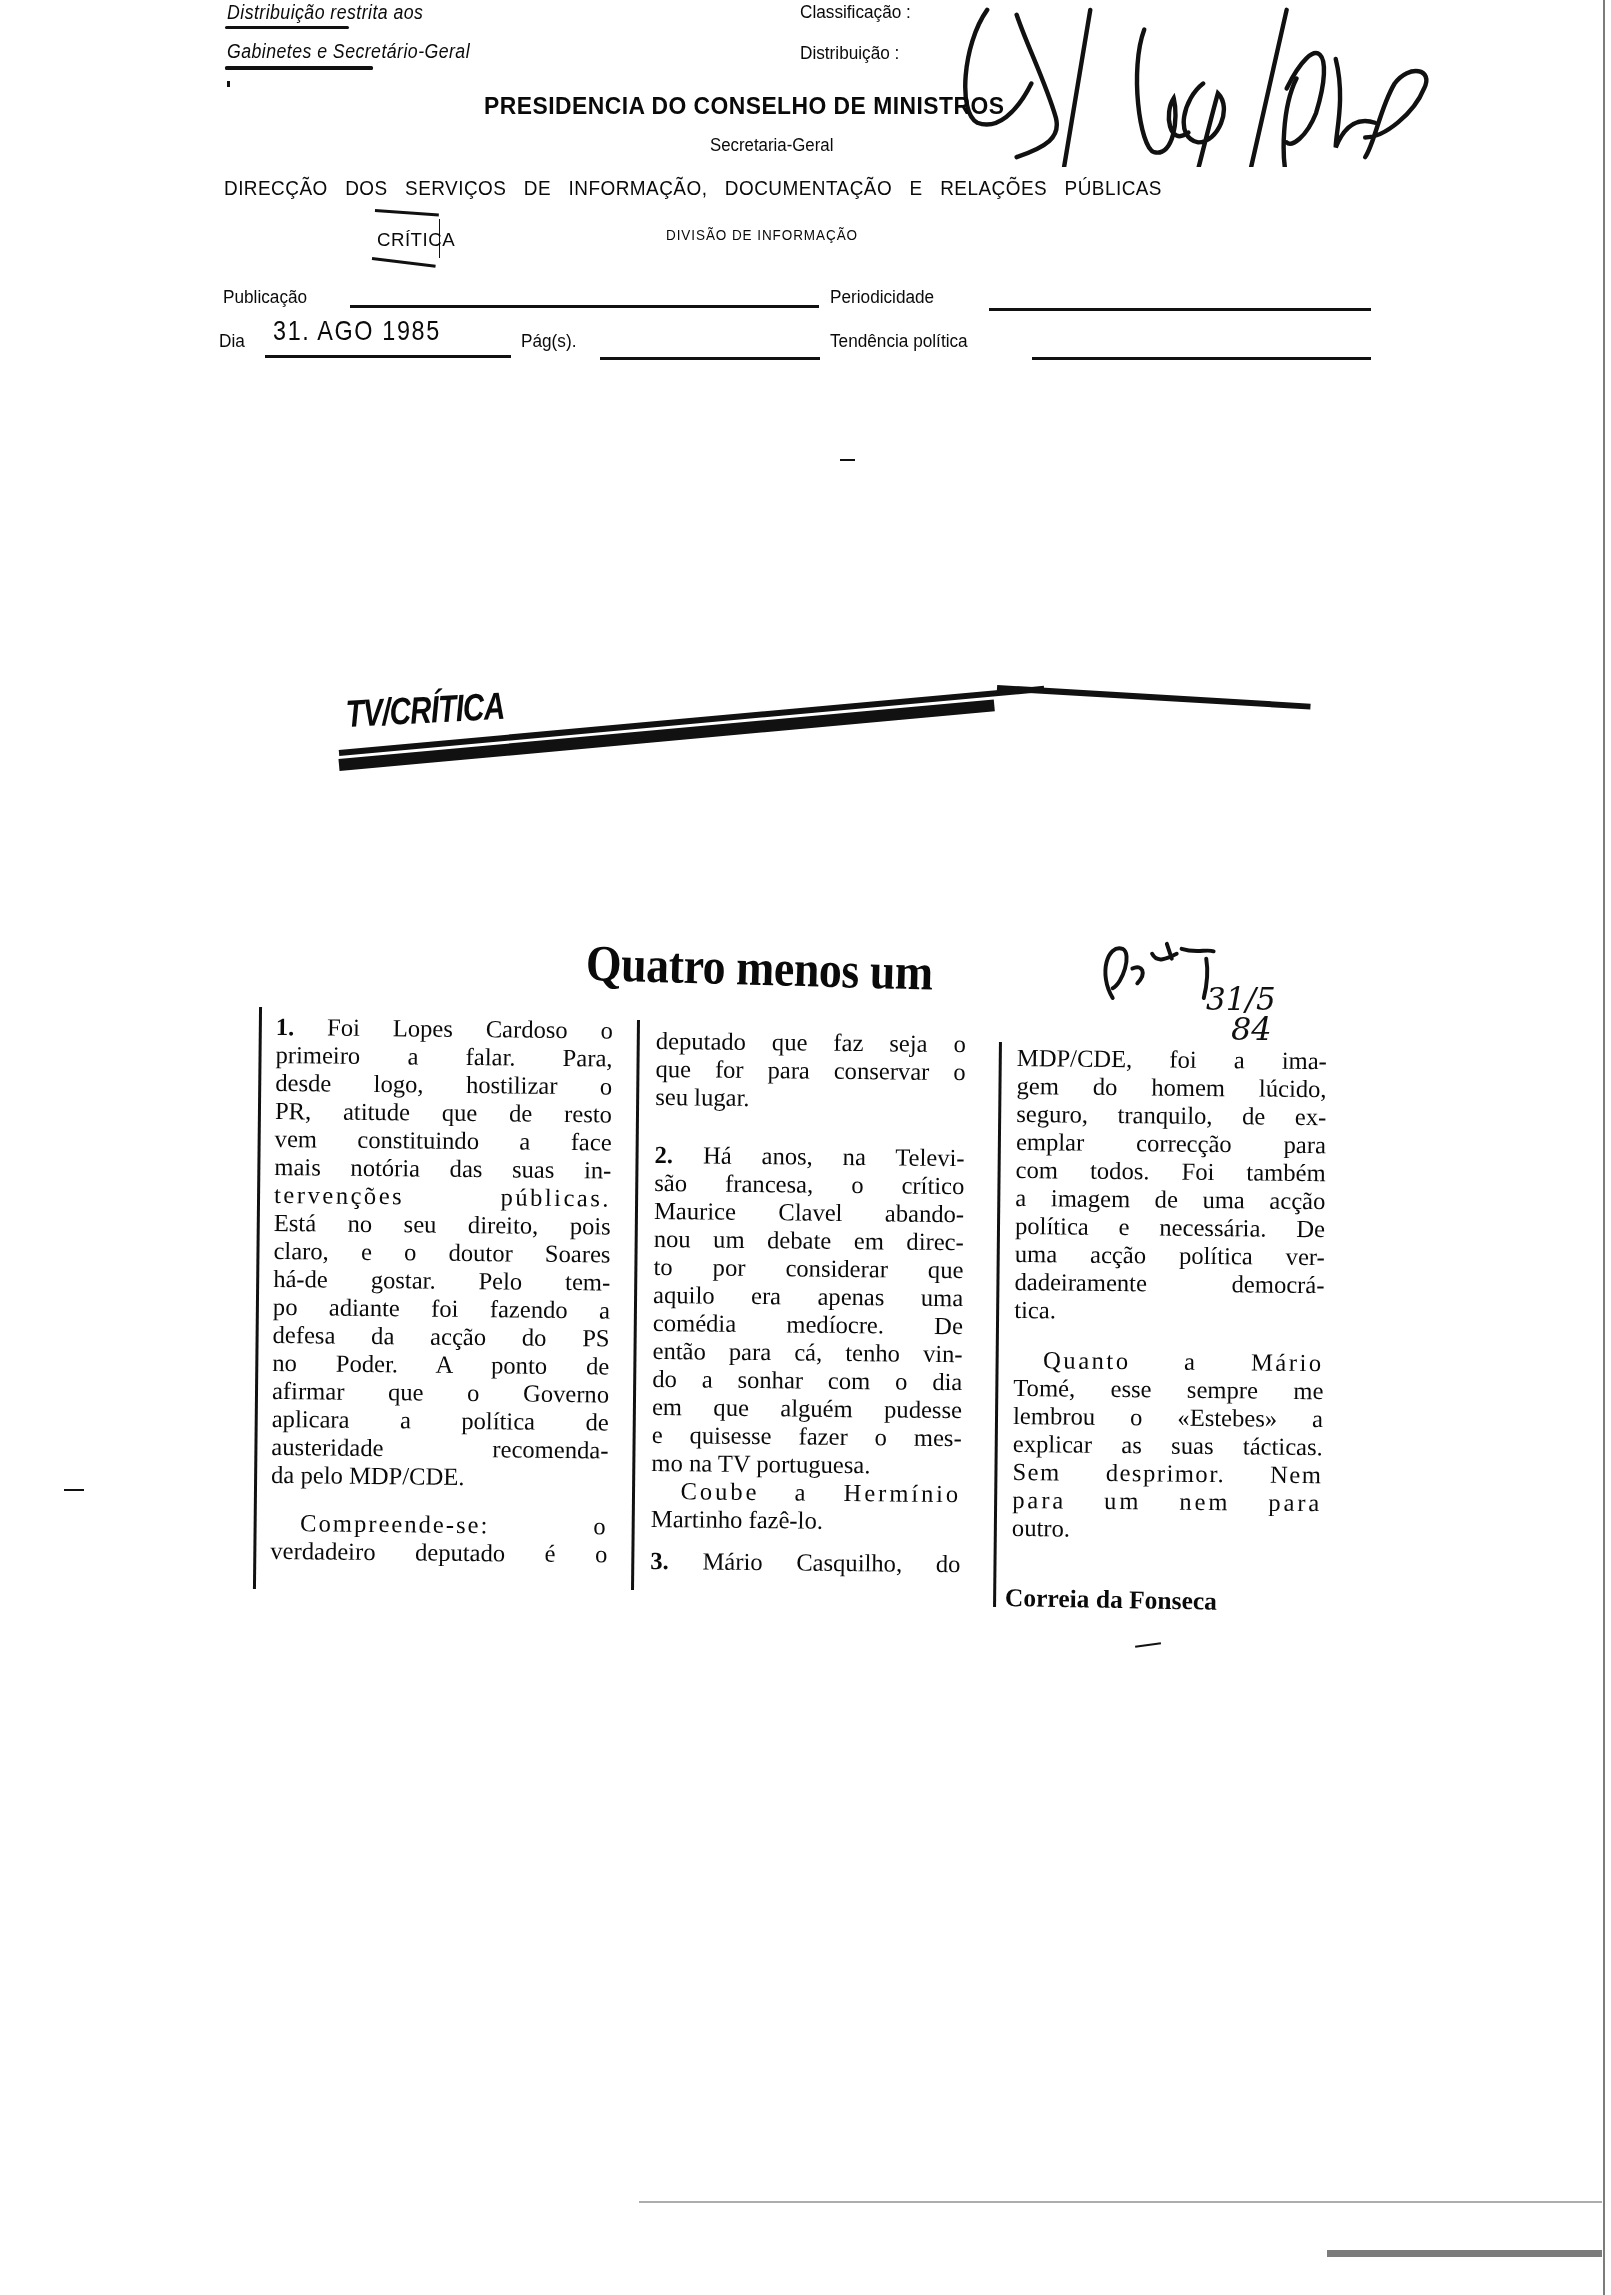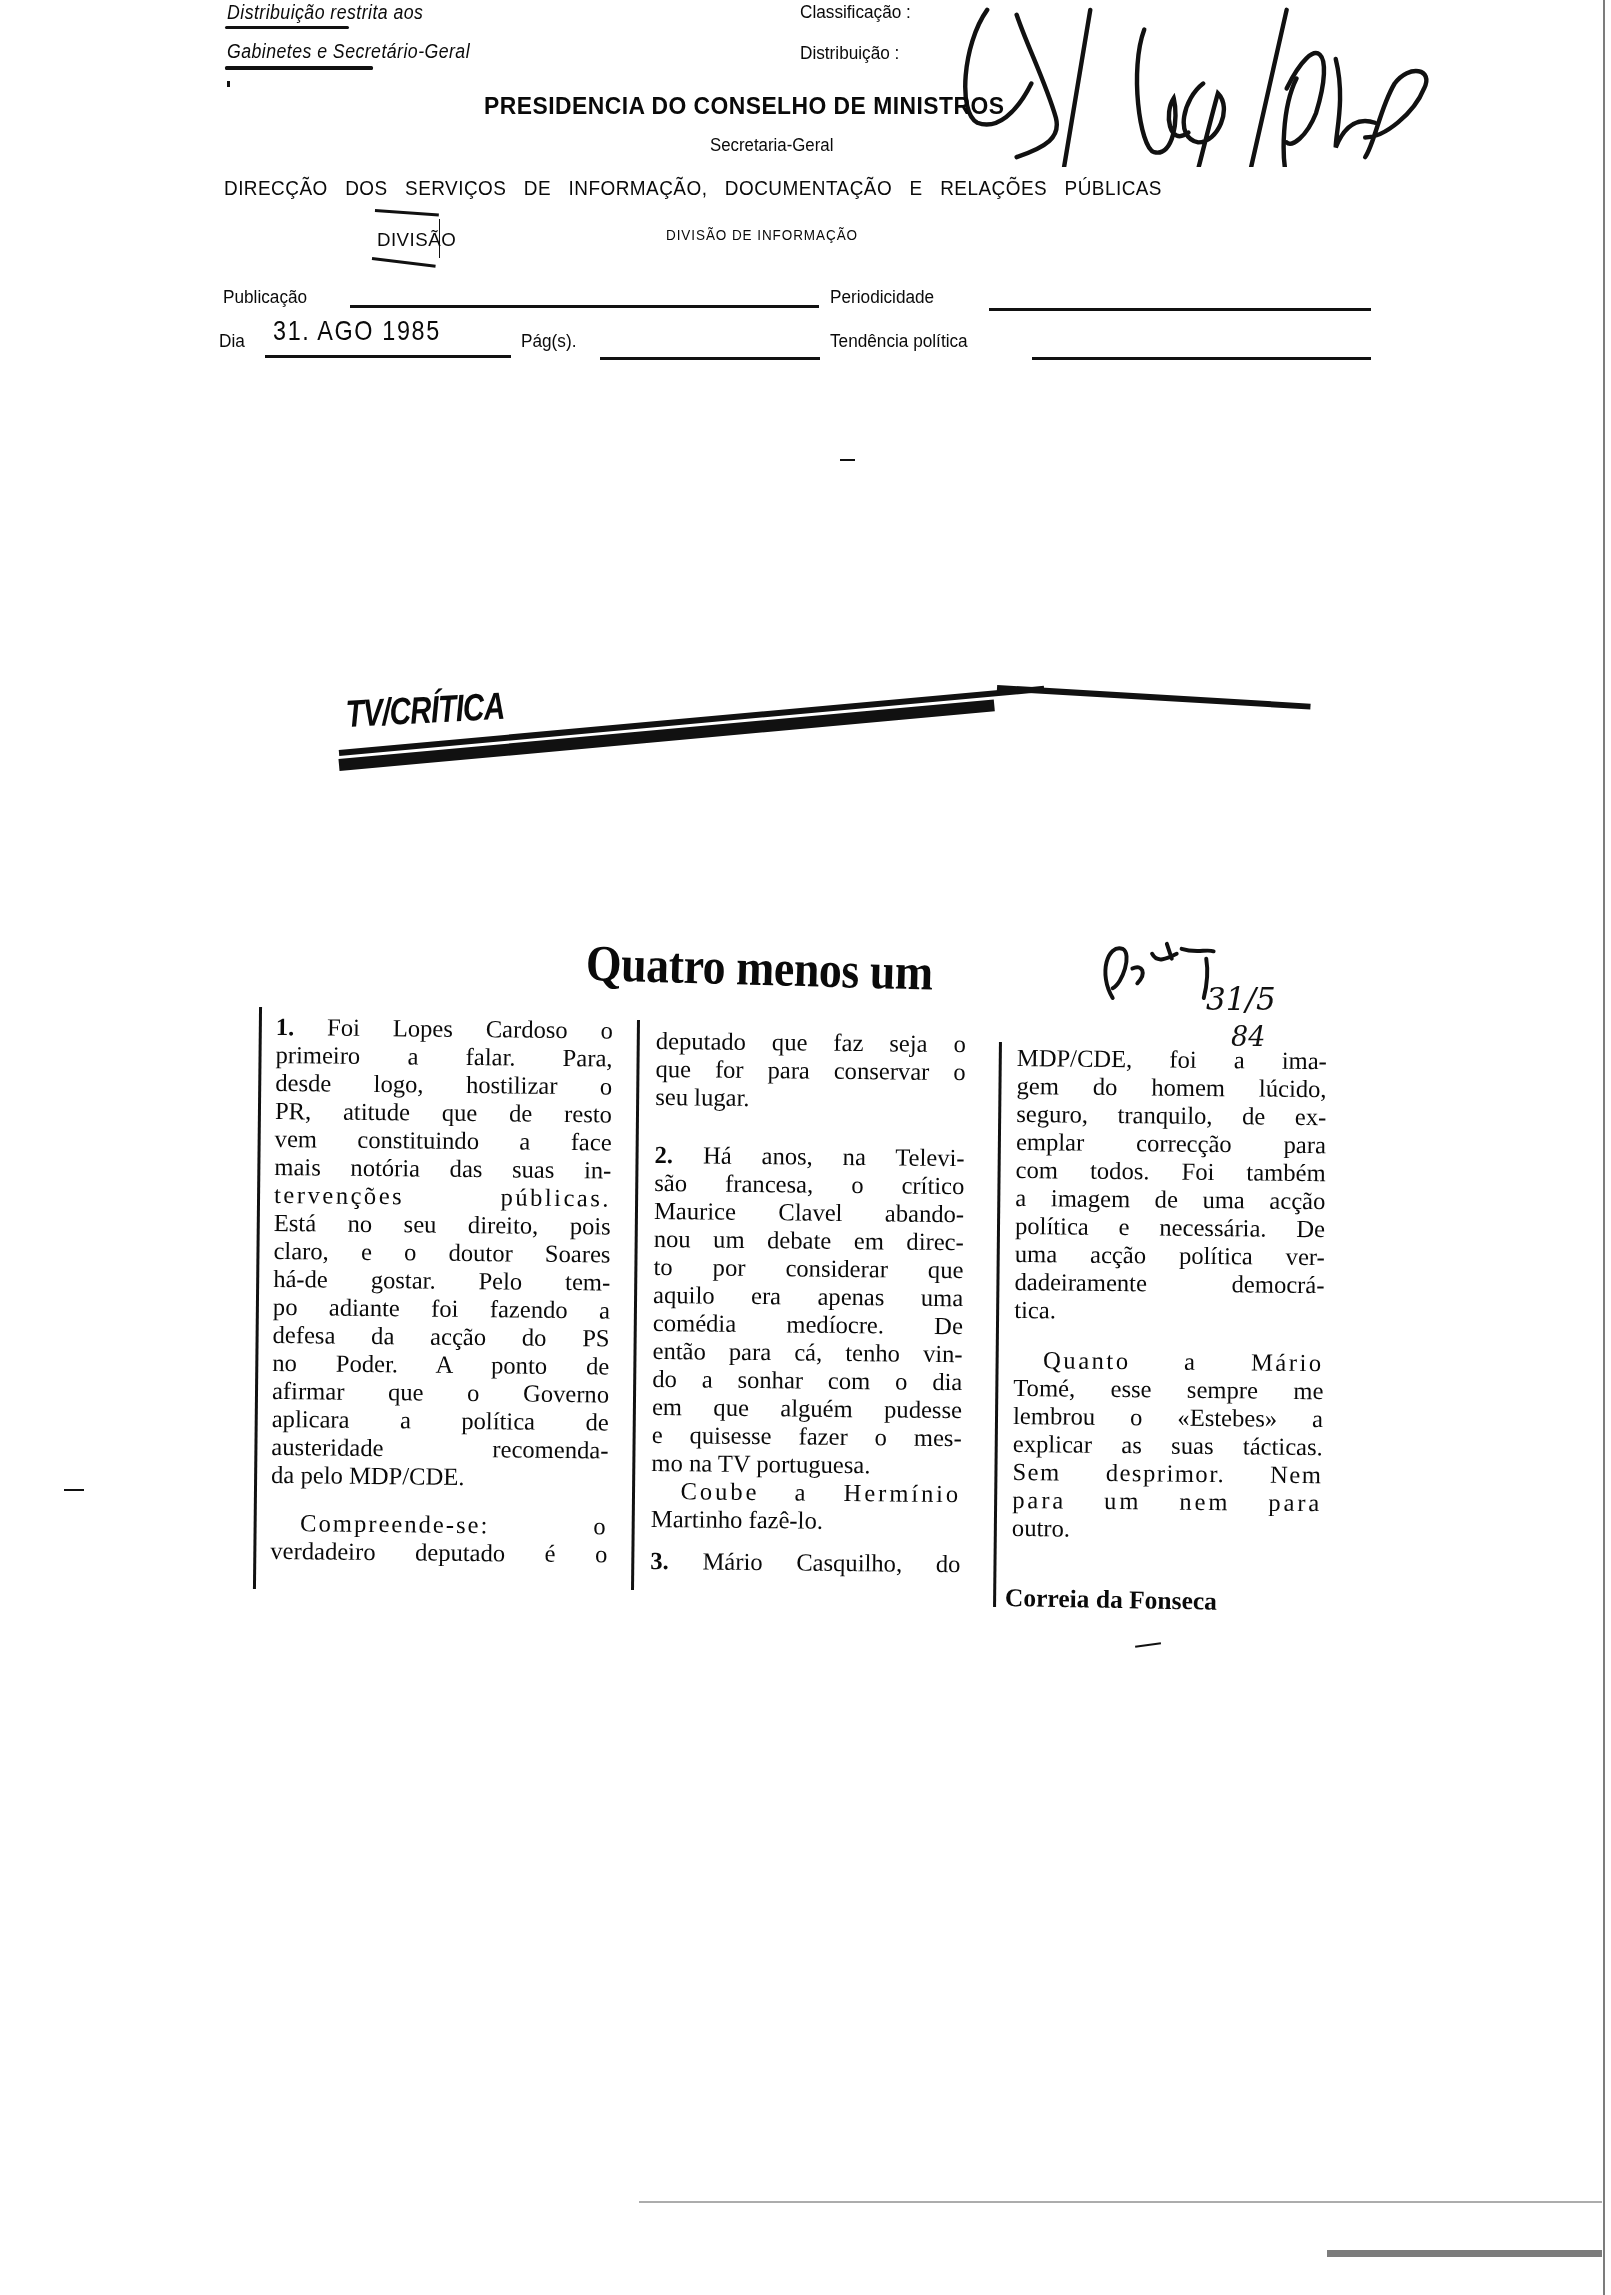--- a/index.html
+++ b/index.html
@@ -72,21 +72,21 @@
 </svg>
 
 <div class="abs sans org-title" style="left:484px; top:92px;">PRESIDENCIA DO CONSELHO DE MINISTROS</div>
 <div class="abs sans org-sub" style="left:710px; top:134px;">Secretaria-Geral</div>
 <div class="abs sans direccao" style="left:224px; top:176px;">DIRECÇÃO DOS SERVIÇOS DE INFORMAÇÃO, DOCUMENTAÇÃO E RELAÇÕES PÚBLICAS</div>
 
 <div class="abs stamp sans" style="left:372px; top:209px;">
   <div class="top"></div>
   <div class="side"></div>
   <div class="bot"></div>
-  <div class="txt">DIVISÃO</div>
+  <div class="txt">CRÍTICA</div>
 </div>
 <div class="abs sans divisao" style="left:666px; top:227px;">DIVISÃO DE INFORMAÇÃO</div>
 
 <div class="abs sans form-label" style="left:223px; top:286px;">Publicação</div>
 <div class="field-line" style="left:350px; top:305px; width:469px;"><span></span></div>
 <div class="abs sans form-label" style="left:830px; top:286px;">Periodicidade</div>
 <div class="field-line" style="left:989px; top:308px; width:382px;"><span></span></div>
 
 <div class="abs sans form-label" style="left:219px; top:330px;">Dia</div>
 <div class="abs sans date-val" style="left:273px; top:314px;">31. AGO 1985</div>
@@ -106,21 +106,21 @@
 <div class="abs hw" style="left:1093px; top:934px; width:255px; height:113px;">
   <svg width="128" height="69" viewBox="0 0 260 140" style="position:absolute; left:0; top:0;">
     <g fill="none" stroke="#111" stroke-width="8" stroke-linecap="round">
       <path d="M40 130 C 10 80, 30 20, 60 30 C 80 40, 60 100, 40 110"></path>
       <path d="M80 70 C 100 60, 110 80, 90 100"></path>
       <path d="M120 40 C 130 60, 150 50, 170 40 M150 20 L160 50"></path>
       <path d="M180 30 C 210 40, 230 30, 245 35 M230 50 C 235 80, 230 110, 225 130"></path>
     </g>
   </svg>
   <span class="abs" style="left:113px; top:47px; font-size:31px;">31/5</span>
-  <span class="abs" style="left:138px; top:76px; font-size:27px;margin-top:11px;">84</span>
+  <span class="abs" style="left:138px; top:76px; font-size:32px;">84</span>
 </div>
 
 <div class="col-rule" style="left:256px; top:1007px; height:582px; transform:rotate(0.6deg);"></div>
 <div class="col-rule" style="left:634px; top:1020px; height:570px; transform:rotate(0.6deg);"></div>
 <div class="col-rule" style="left:996px; top:1042px; height:565px; transform:rotate(0.6deg);"></div>
 
 <div class="col serif" style="left:276px; top:1013px; width:337px; transform:rotate(0.6deg); transform-origin:left top;">
   <span class="line"><span class="num">1.</span> <span>Foi Lopes Cardoso o</span></span>
   <span class="line">primeiro a falar. Para,</span>
   <span class="line">desde logo, hostilizar o</span>

